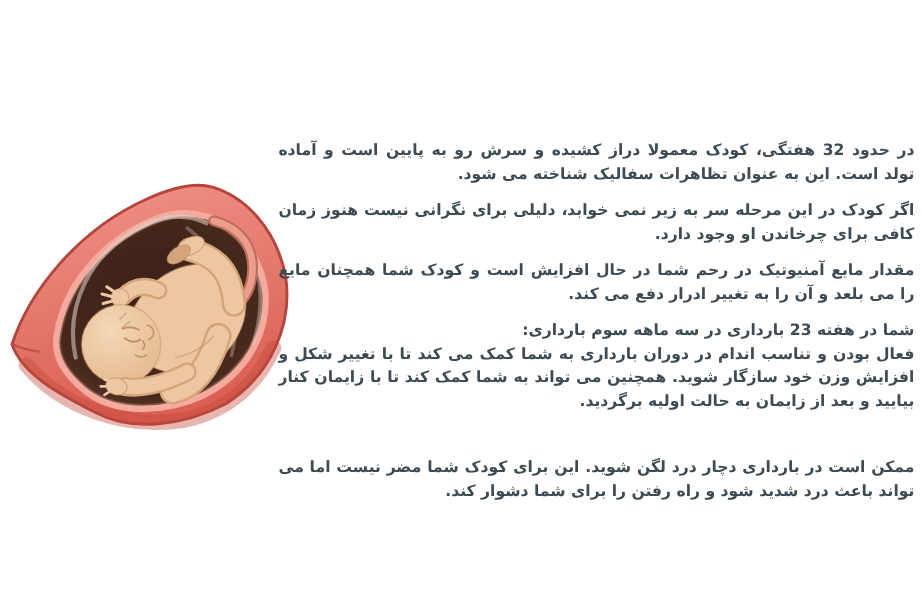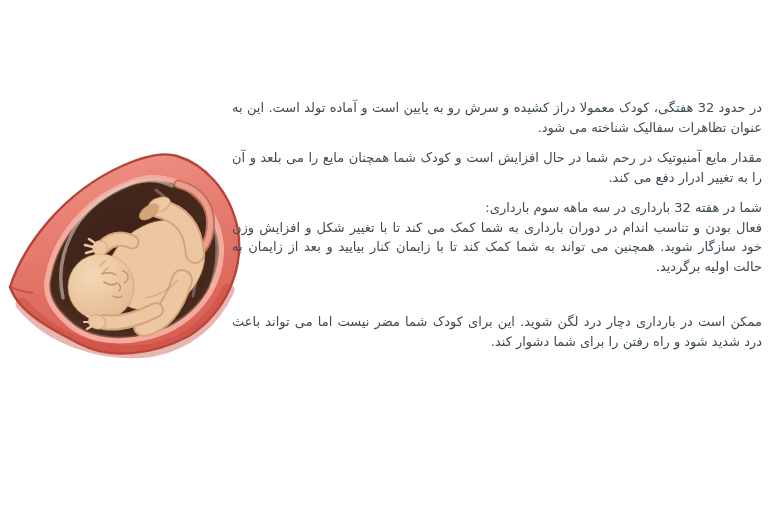--- a/index.html
+++ b/index.html
@@ -1,22 +1,22 @@
 <!DOCTYPE html>
 <html lang="fa"><head>
 <meta charset="utf-8">
 <style>
   html,body{margin:0;padding:0;background:#ffffff;}
   body{width:768px;height:512px;overflow:hidden;font-family:"DejaVu Sans",sans-serif;}
   .canvas{position:relative;width:768px;height:512px;background:#ffffff;}
   .illustration{position:absolute;left:6px;top:148px;width:236px;height:214px;}
   .text-col{
-    position:absolute;top:98px;left:232px;width:530px;
+    position:absolute;top:116px;left:232px;width:530px;
     direction:rtl;text-align:justify;
-    font-size:13px;line-height:19.5px;font-weight:400;
+    font-size:13px;line-height:19.5px;font-weight:700;
     letter-spacing:0;
   }
   .text-col p{margin:0 0 11px 0;}
   .text-col p:last-child{margin-bottom:0;margin-top:36px;}
   .block-line{display:block;}
 </style>
 </head>
 <body style="background: rgb(255, 255, 255);">
 
 <div class="canvas">
@@ -87,18 +87,19 @@
 
       <path d="M 150,162 C 130,172 112,176 98,174" fill="none" stroke-width="16" stroke-linecap="round" stroke="#d5a478"></path>
       <path d="M 150,162 C 130,172 112,176 98,174" fill="none" stroke-width="12" stroke-linecap="round" stroke="#ecc7a2"></path>
       <ellipse cx="91" cy="174" rx="9" ry="7" transform="rotate(15 91 174)" stroke-width="1" stroke-opacity="0.6" fill="#ecc7a2" stroke="#c3946a"></ellipse>
       <path d="M 86,170 l -5,-2 M 84,174 l -6,0 M 86,178 l -5,3" fill="none" stroke-width="2.2" stroke-linecap="round" stroke="#ecc7a2"></path>
     </g>
   </svg>
 
   <div class="text-col" style="color: rgb(61, 75, 84);">
     <p>در حدود 32 هفتگی، کودک معمولا دراز کشیده و سرش رو به پایین است و آماده تولد است. این به عنوان تظاهرات سفالیک شناخته می شود.</p>
+    <p>اگر کودک در این مرحله سر به زیر نمی خوابد، دلیلی برای نگرانی نیست هنوز زمان کافی برای چرخاندن او وجود دارد.</p>
     <p>مقدار مایع آمنیوتیک در رحم شما در حال افزایش است و کودک شما همچنان مایع را می بلعد و آن را به تغییر ادرار دفع می کند.</p>
-    <p><span class="block-line">شما در هفته 32 بارداری در سه ماهه سوم بارداری:</span><span>فعال بودن و تناسب اندام در دوران بارداری به شما کمک می کند تا با تغییر شکل و افزایش وزن خود سازگار شوید. همچنین می تواند به شما کمک کند تا با زایمان کنار بیایید و بعد از زایمان به حالت اولیه برگردید.</span></p>
+    <p><span class="block-line">شما در هفته 23 بارداری در سه ماهه سوم بارداری:</span><span>فعال بودن و تناسب اندام در دوران بارداری به شما کمک می کند تا با تغییر شکل و افزایش وزن خود سازگار شوید. همچنین می تواند به شما کمک کند تا با زایمان کنار بیایید و بعد از زایمان به حالت اولیه برگردید.</span></p>
     <p>ممکن است در بارداری دچار درد لگن شوید. این برای کودک شما مضر نیست اما می تواند باعث درد شدید شود و راه رفتن را برای شما دشوار کند.</p>
   </div>
 
 </div>
 
 </body></html>

